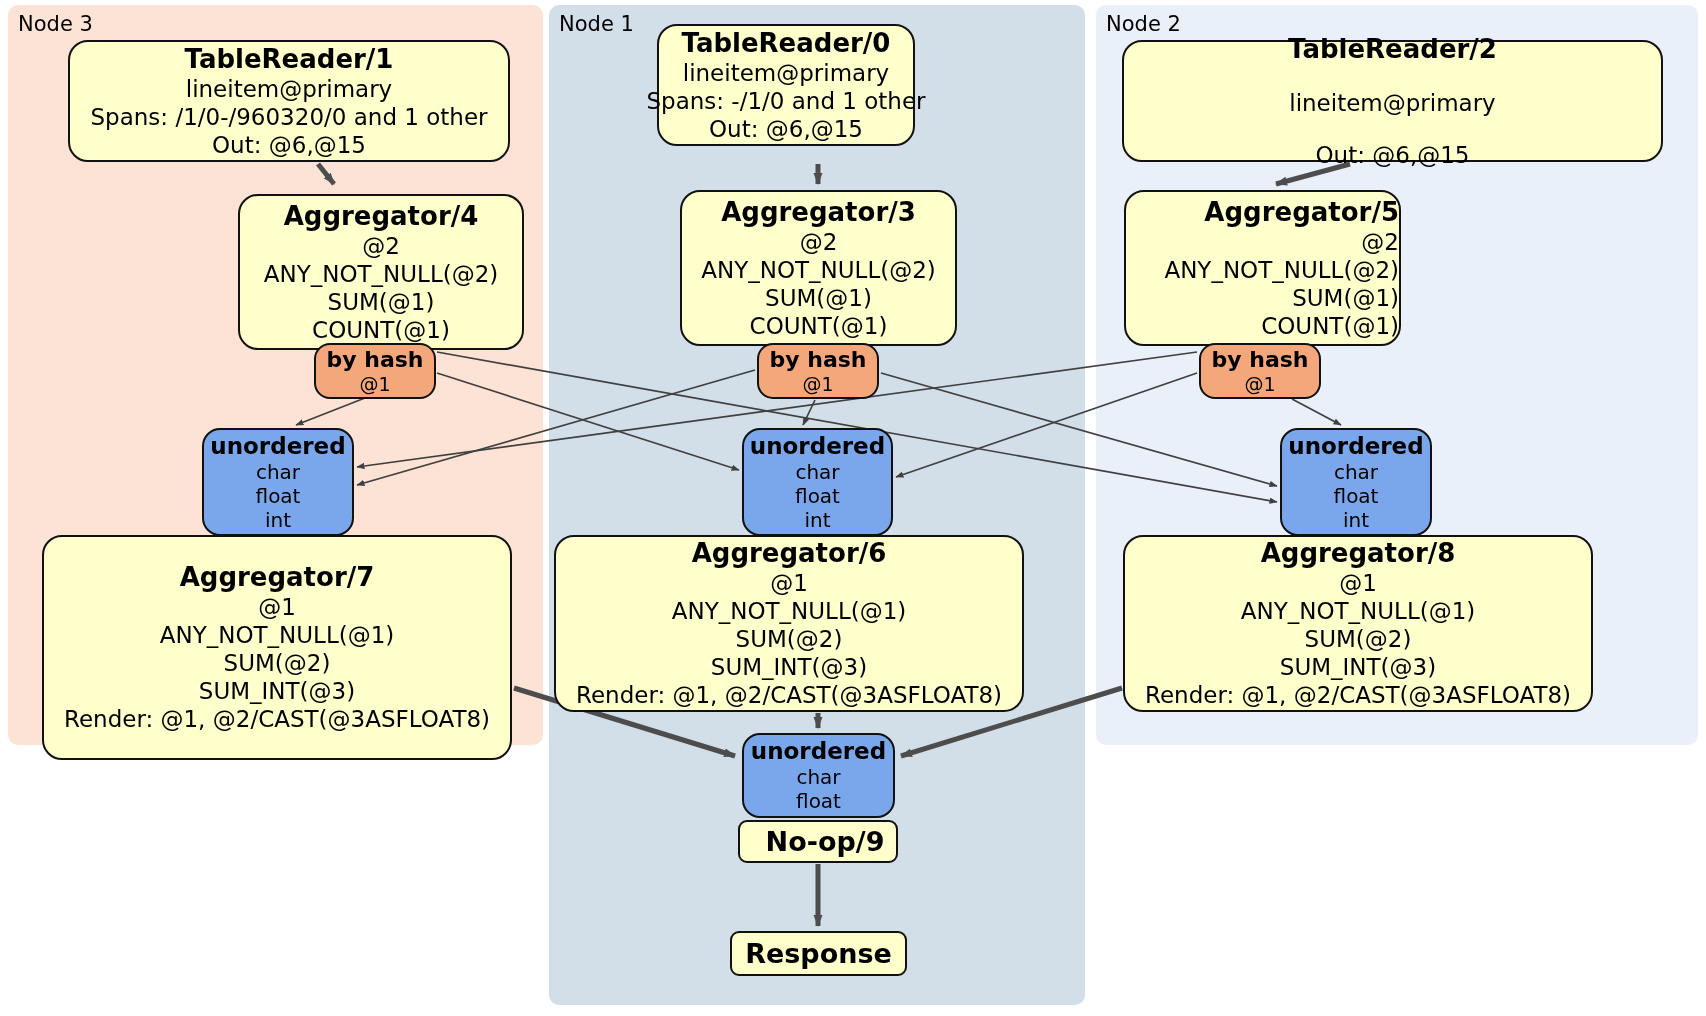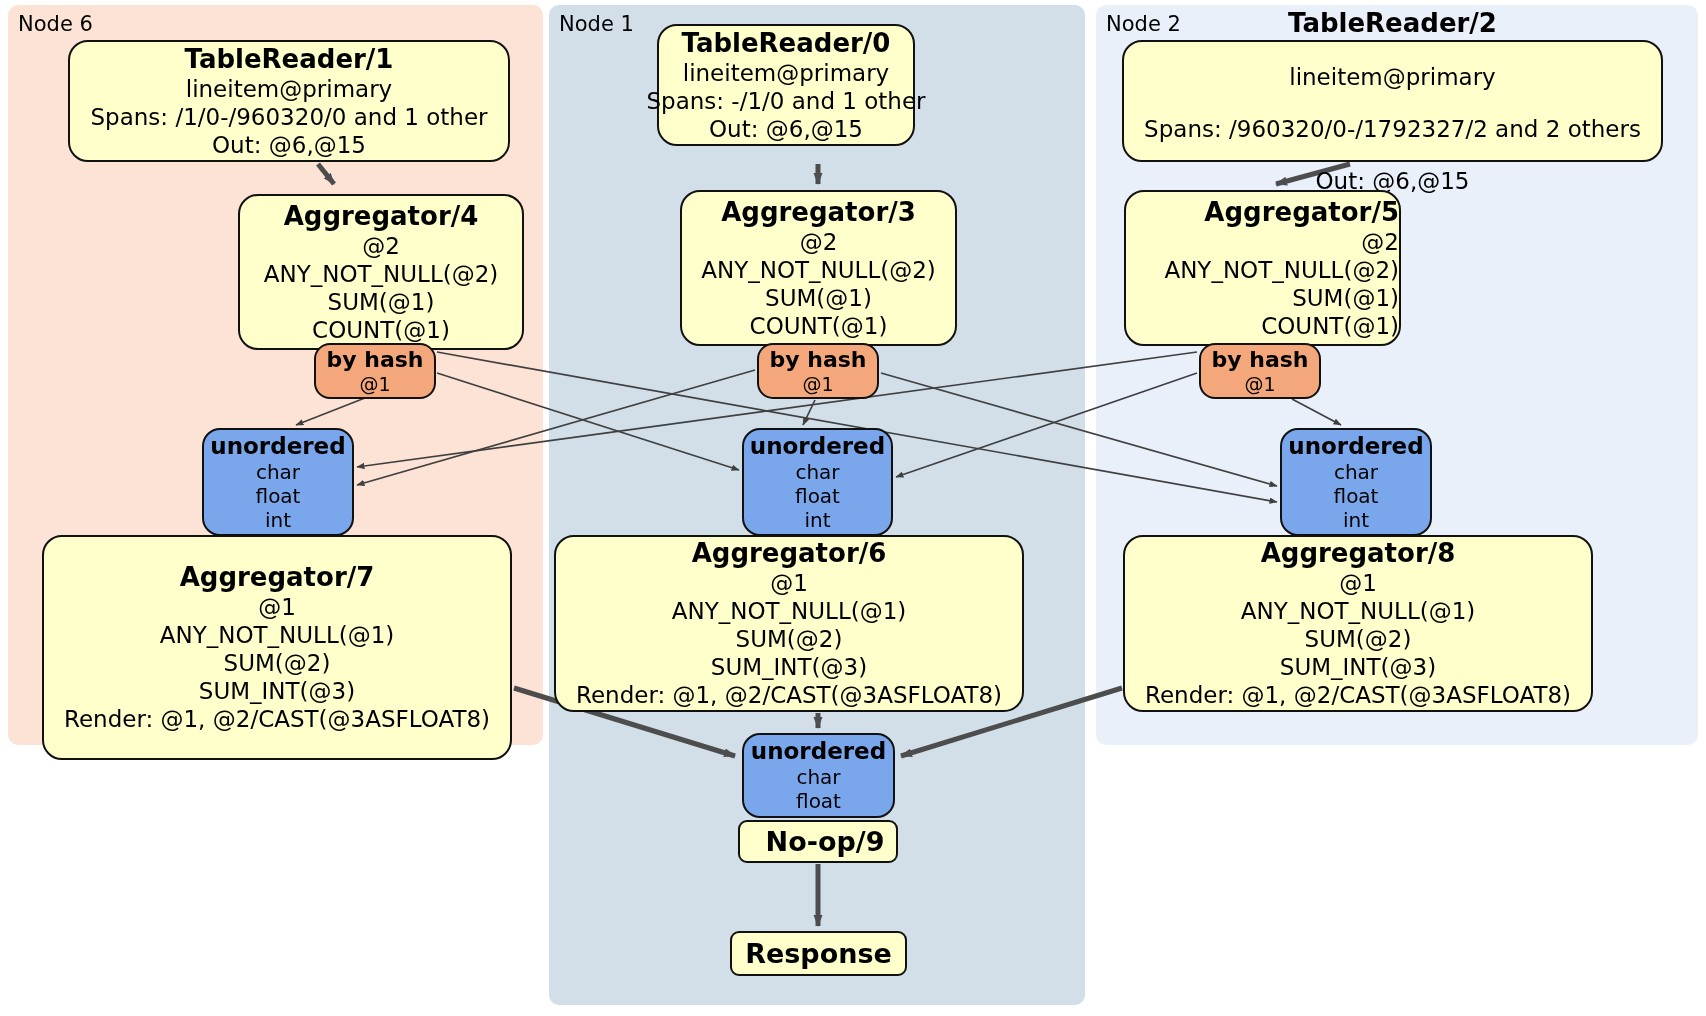--- a/index.html
+++ b/index.html
@@ -48,21 +48,21 @@
   .sync .box-line{ font-size:20px; line-height:24px; }
   .terminal{ border-radius:9px; }
   .terminal .box-title{ font-size:27px; line-height:31px; }
 </style>
 </head>
 <body>
 
 <div id="canvas">
 
   <div class="region" style="left:8px;top:5px;width:535px;height:740px;background:#fce3d5;">
-    <span class="region-label">Node 6</span>
+    <span class="region-label">Node 3</span>
   </div>
   <div class="region" style="left:549px;top:5px;width:536px;height:1000px;background:#d2dfe9;">
     <span class="region-label">Node 1</span>
   </div>
   <div class="region" style="left:1096px;top:5px;width:602px;height:740px;background:#eaf0fa;">
     <span class="region-label">Node 2</span>
   </div>
 
   <svg id="edges" viewBox="0 0 1706 1016">
     <defs>
@@ -164,21 +164,20 @@
     <div class="box-line">@1</div>
     <div class="box-line">ANY_NOT_NULL(@1)</div>
     <div class="box-line">SUM(@2)</div>
     <div class="box-line">SUM_INT(@3)</div>
     <div class="box-line">Render: @1, @2/CAST(@3ASFLOAT8)</div>
   </div>
 
   <div class="box proc" style="left:1122px;top:40px;width:541px;height:122px;gap:24px;">
     <div class="box-title">TableReader/2</div>
     <div class="box-line">lineitem@primary</div>
-    <div class="box-line">Spans: /960320/0-/1792327/2 and 2 others</div>
     <div class="box-line">Out: @6,@15</div>
   </div>
 
   <div class="box proc" style="left:1124px;top:190px;width:277px;height:156px;align-items:flex-end;">
     <div class="box-title">Aggregator/5</div>
     <div class="box-line">@2</div>
     <div class="box-line">ANY_NOT_NULL(@2)</div>
     <div class="box-line">SUM(@1)</div>
     <div class="box-line">COUNT(@1)</div>
   </div>

